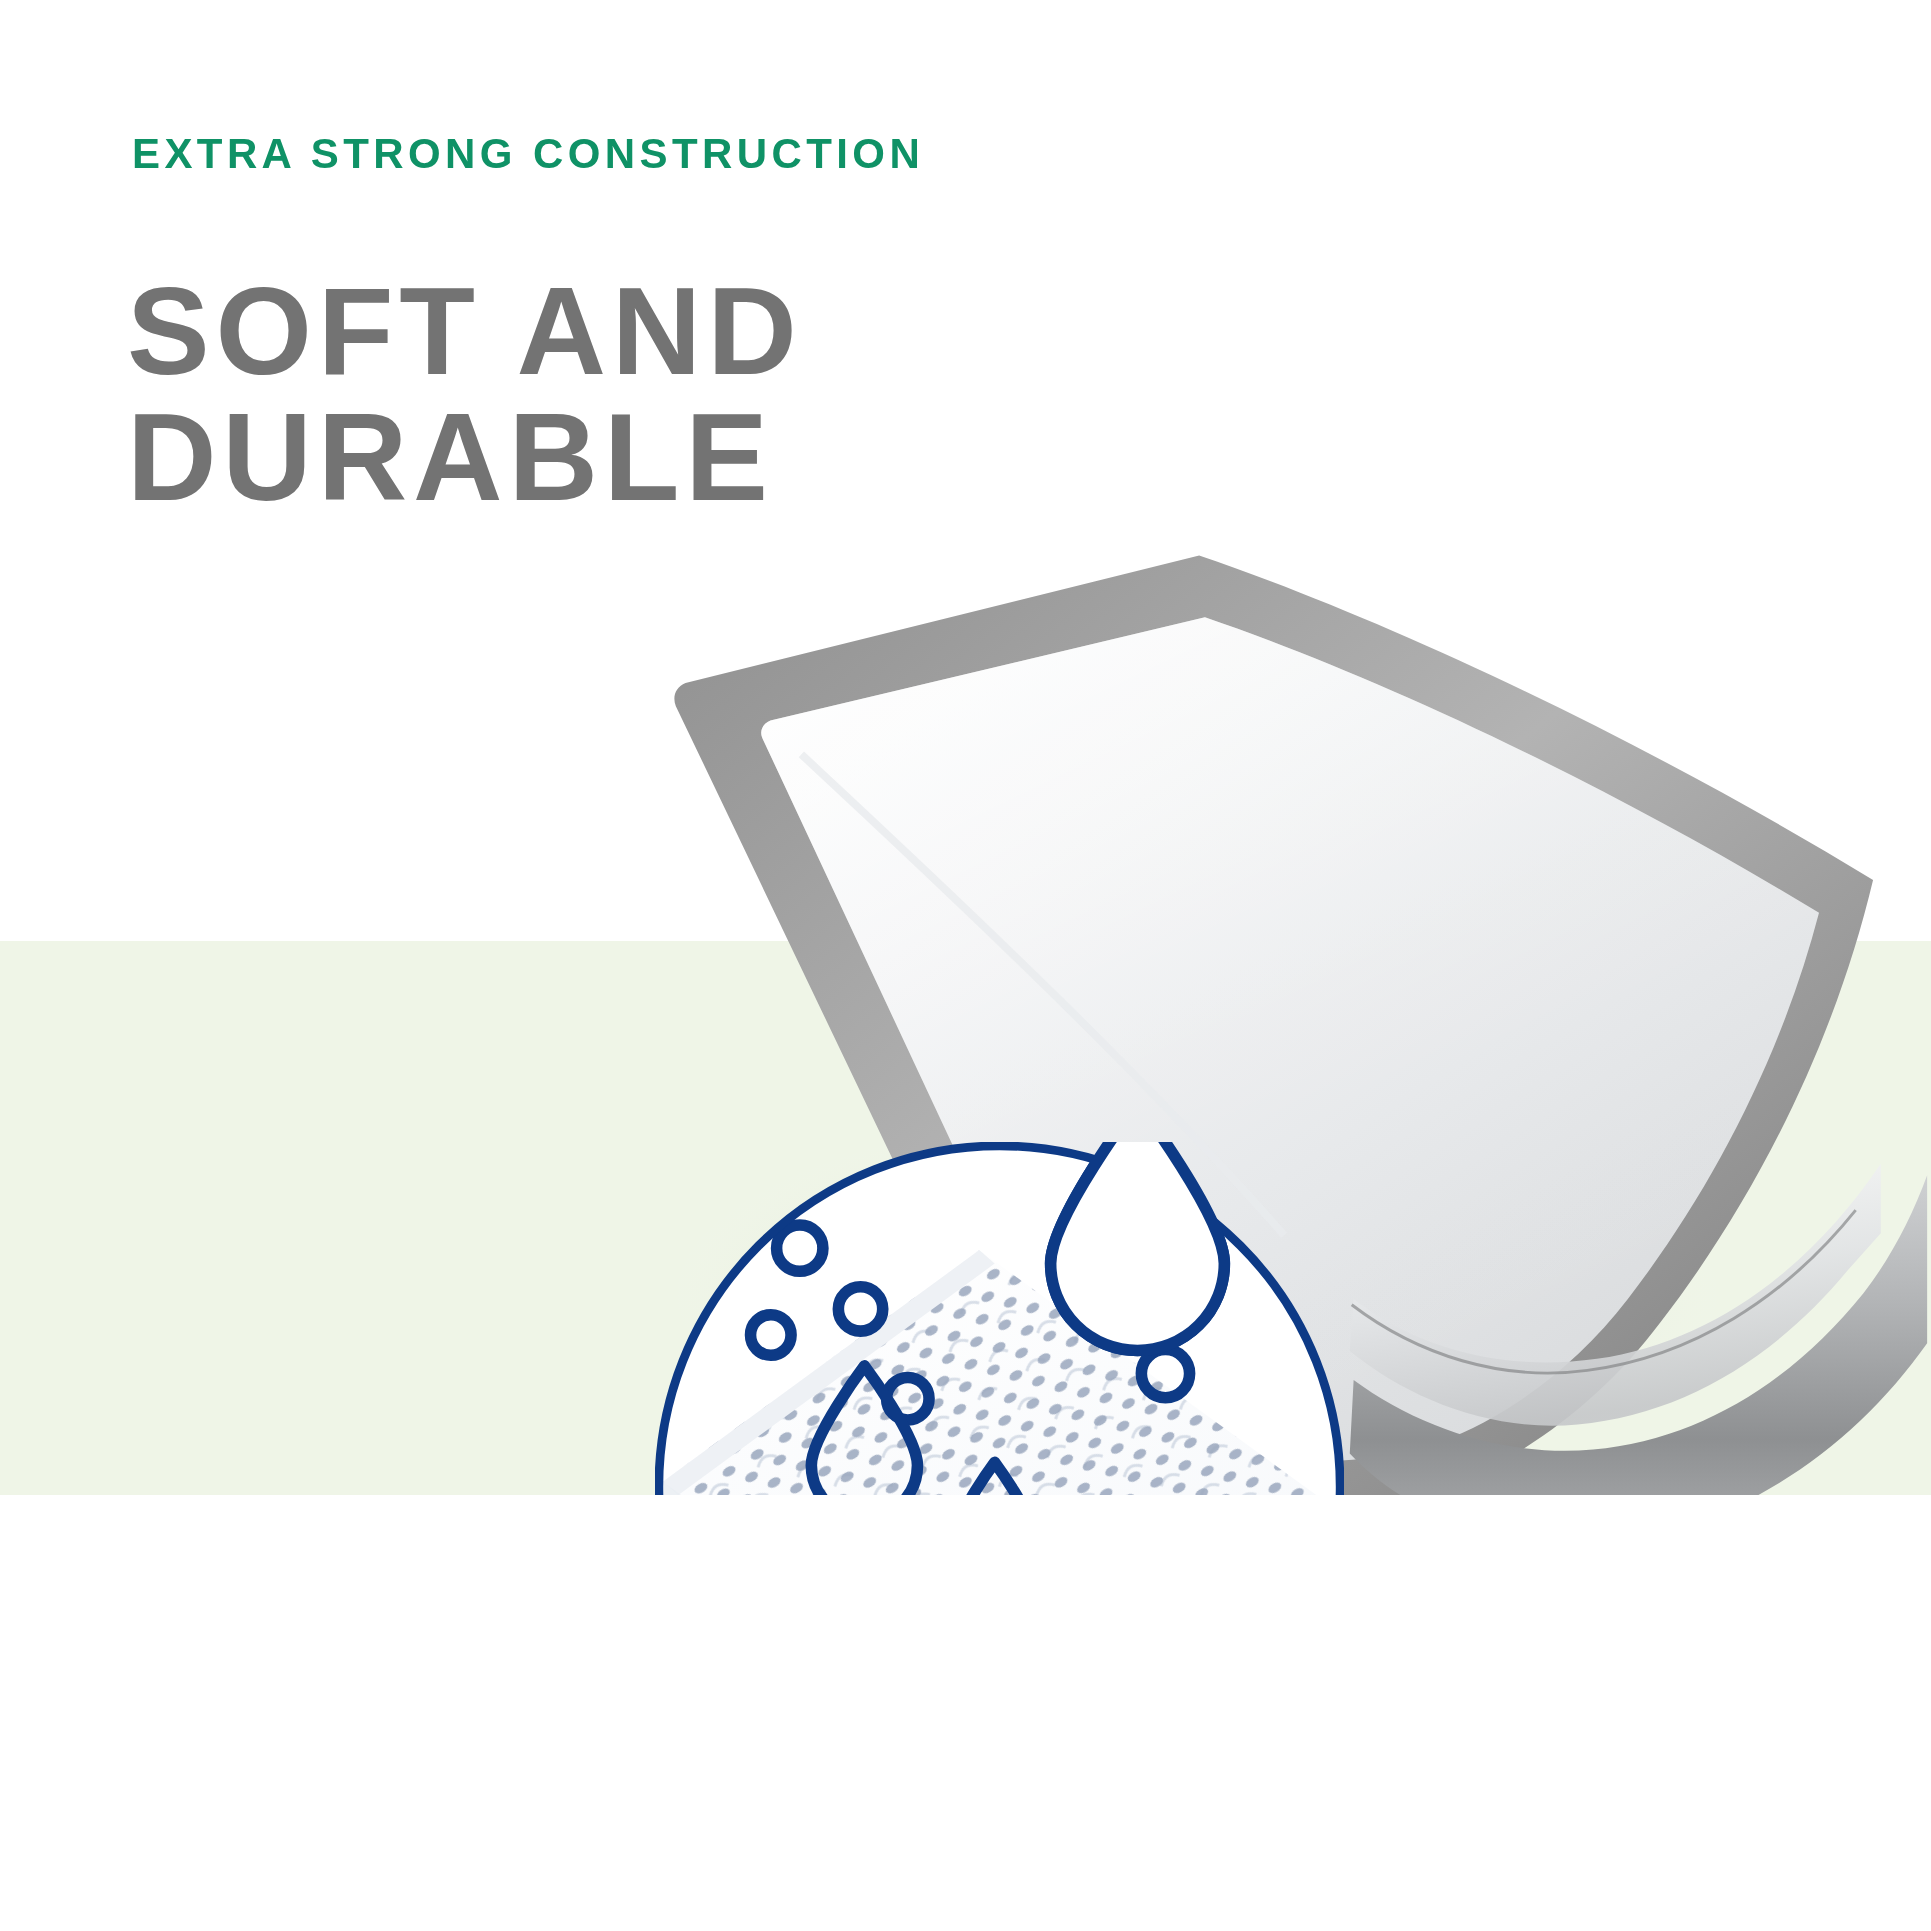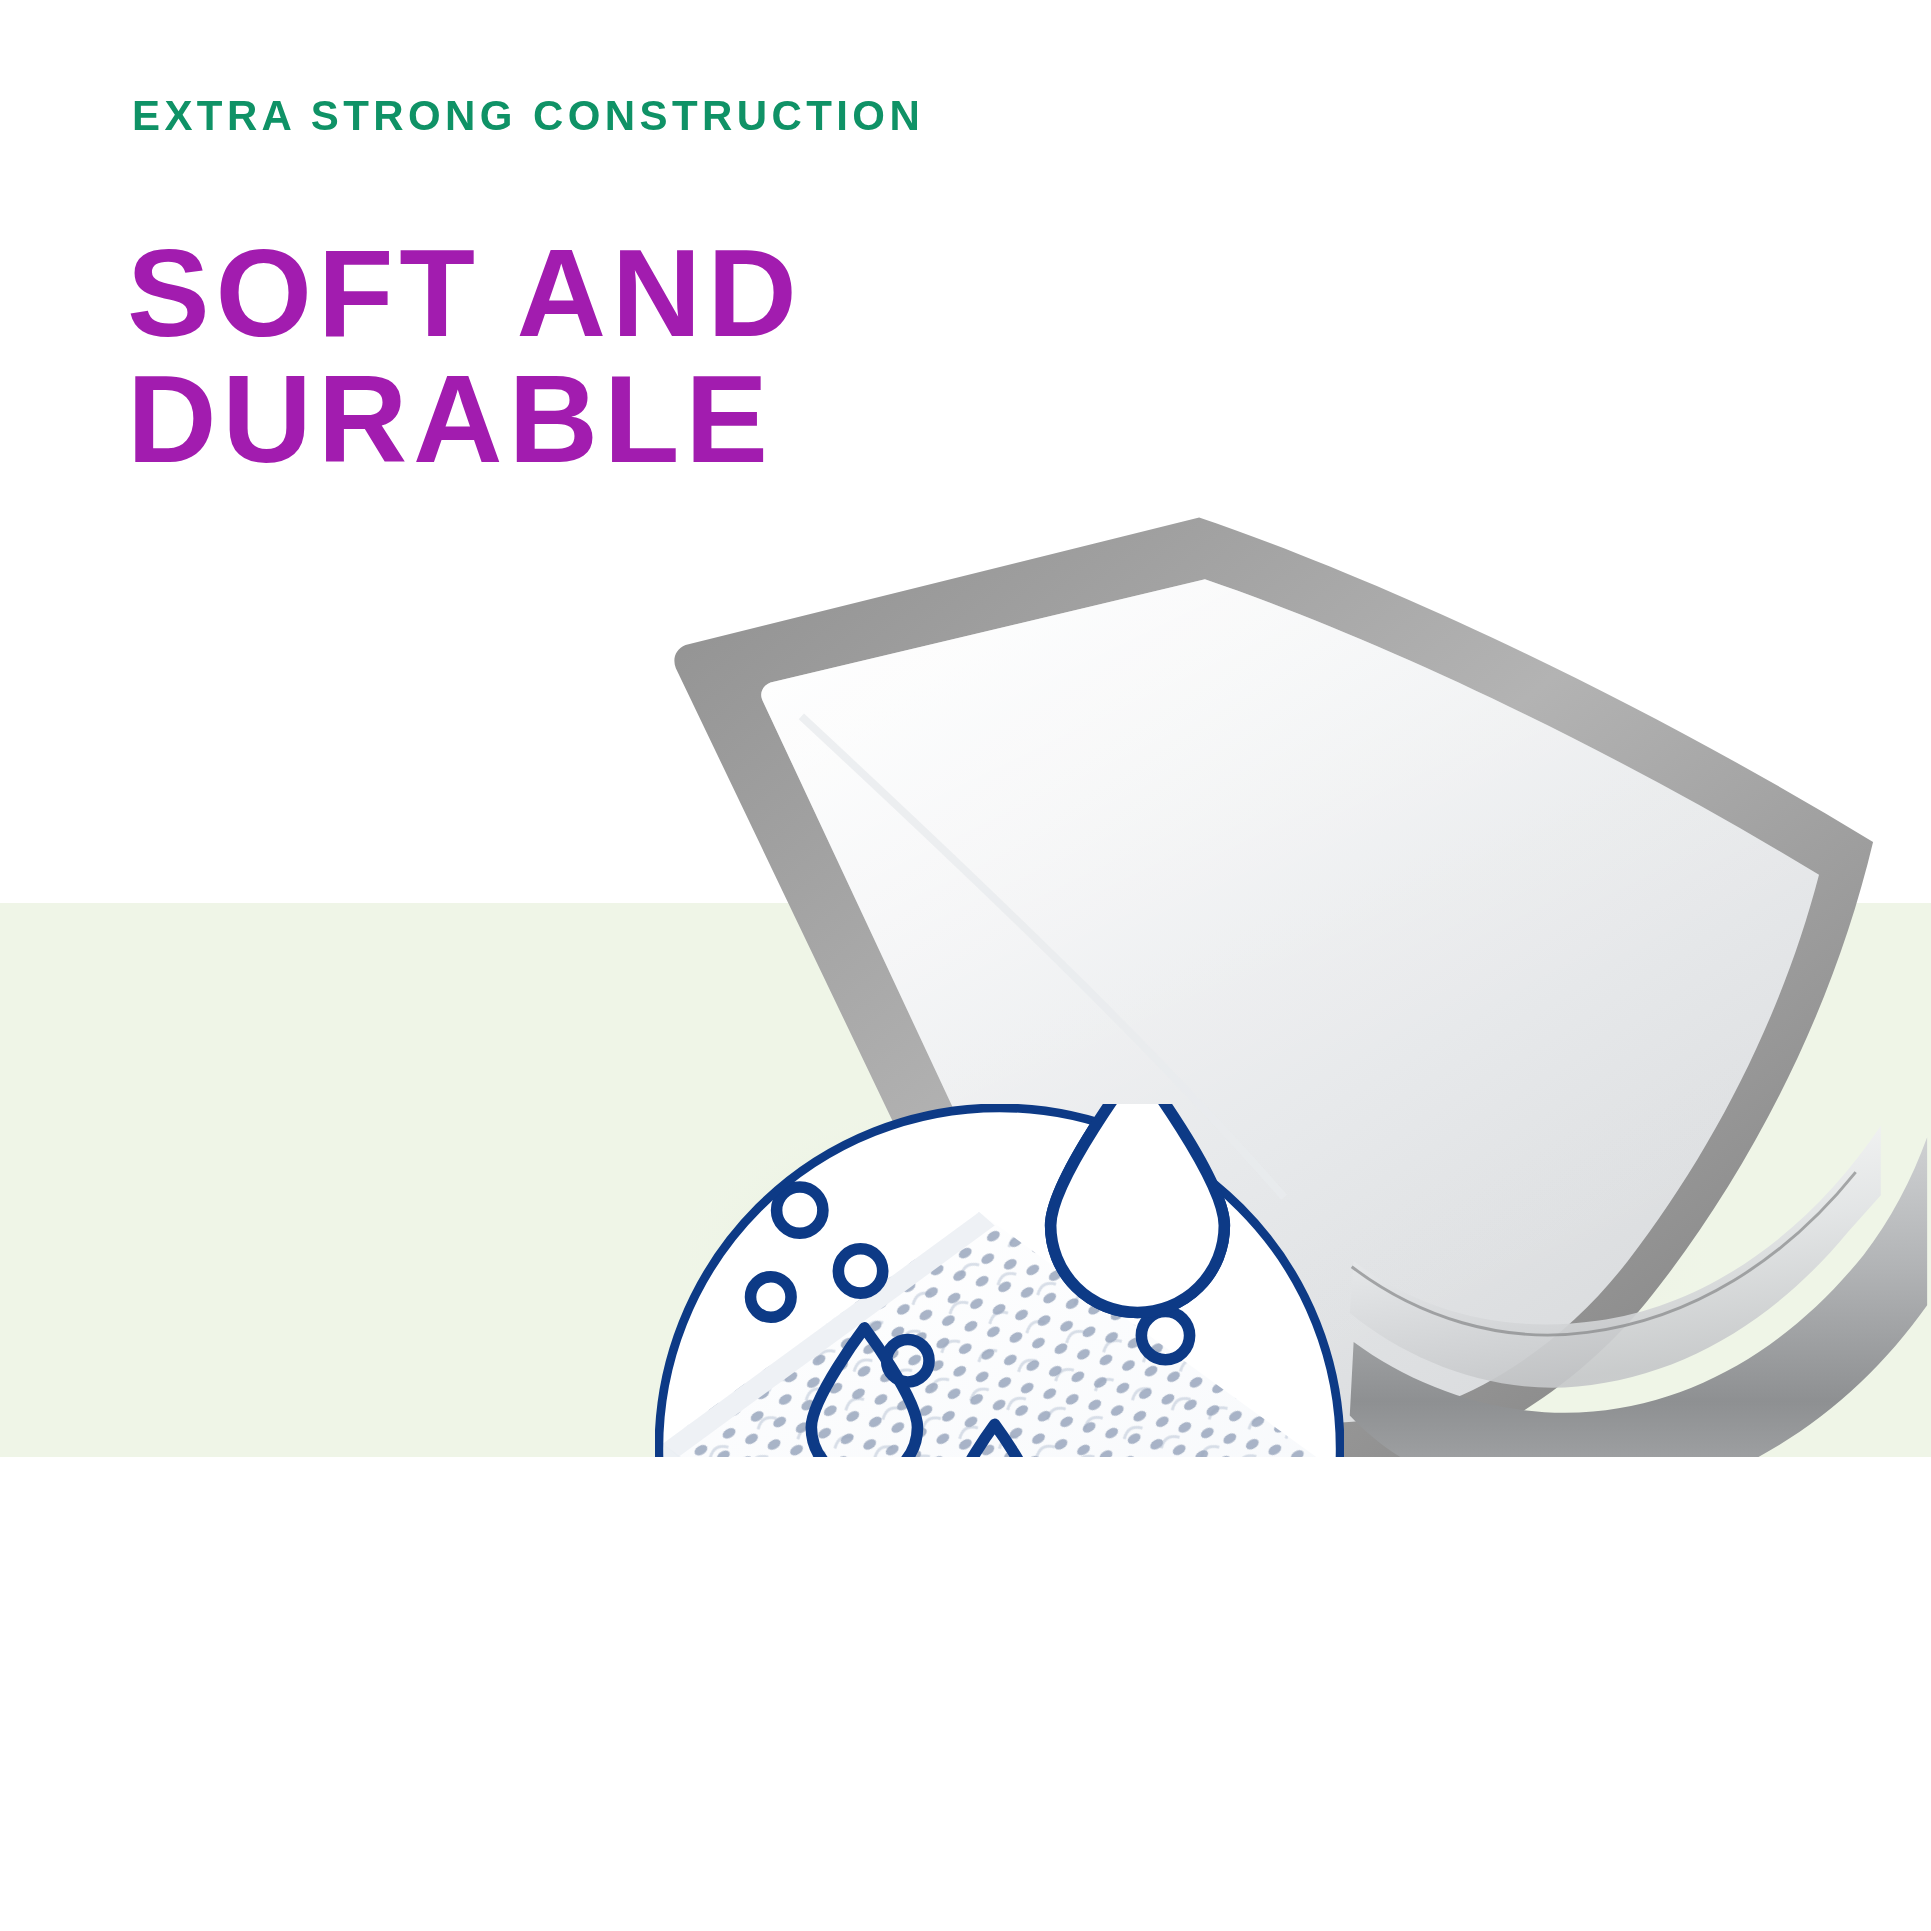--- a/index.html
+++ b/index.html
@@ -3,36 +3,36 @@
 <meta charset="utf-8">
 <title>Soft and Durable</title>
 <style>
   html,body{margin:0;padding:0;}
   body{
     width:1931px;height:1931px;
     background:#ffffff;
     font-family:"Liberation Sans", sans-serif;
     overflow:hidden;
   }
-  .stage{position:relative;width:1931px;height:1457px;overflow:hidden;background:#ffffff;}
+  .stage{position:relative;width:1931px;height:1457px;overflow:hidden;background:#ffffff;margin-top:38px;}
 
   
   .band-top{position:absolute;left:0;top:0;width:1931px;height:903px;background:#ffffff;}
   .band-bottom{position:absolute;left:0;top:903px;width:1931px;height:1028px;background:#eff5e7;}
 
   
   .eyebrow{
     position:absolute;left:132px;top:95px;
     font-size:42px;font-weight:700;letter-spacing:4.4px;
     color:#0f9266;line-height:1;white-space:nowrap;
   }
   .headline{
     position:absolute;left:127px;top:230px;
     font-size:124px;font-weight:700;letter-spacing:5.8px;
-    color:#a21caf;line-height:1.02;
+    color:#737373;line-height:1.02;
   }
   .headline .hl-line{display:block;}
 
   .body-copy{
     position:absolute;left:130px;top:1031px;width:541px;
     font-size:49px;font-weight:400;color:#16284a;
     line-height:1.70;letter-spacing:0.2px;
   }
   .body-copy .b{font-weight:700;}
 

